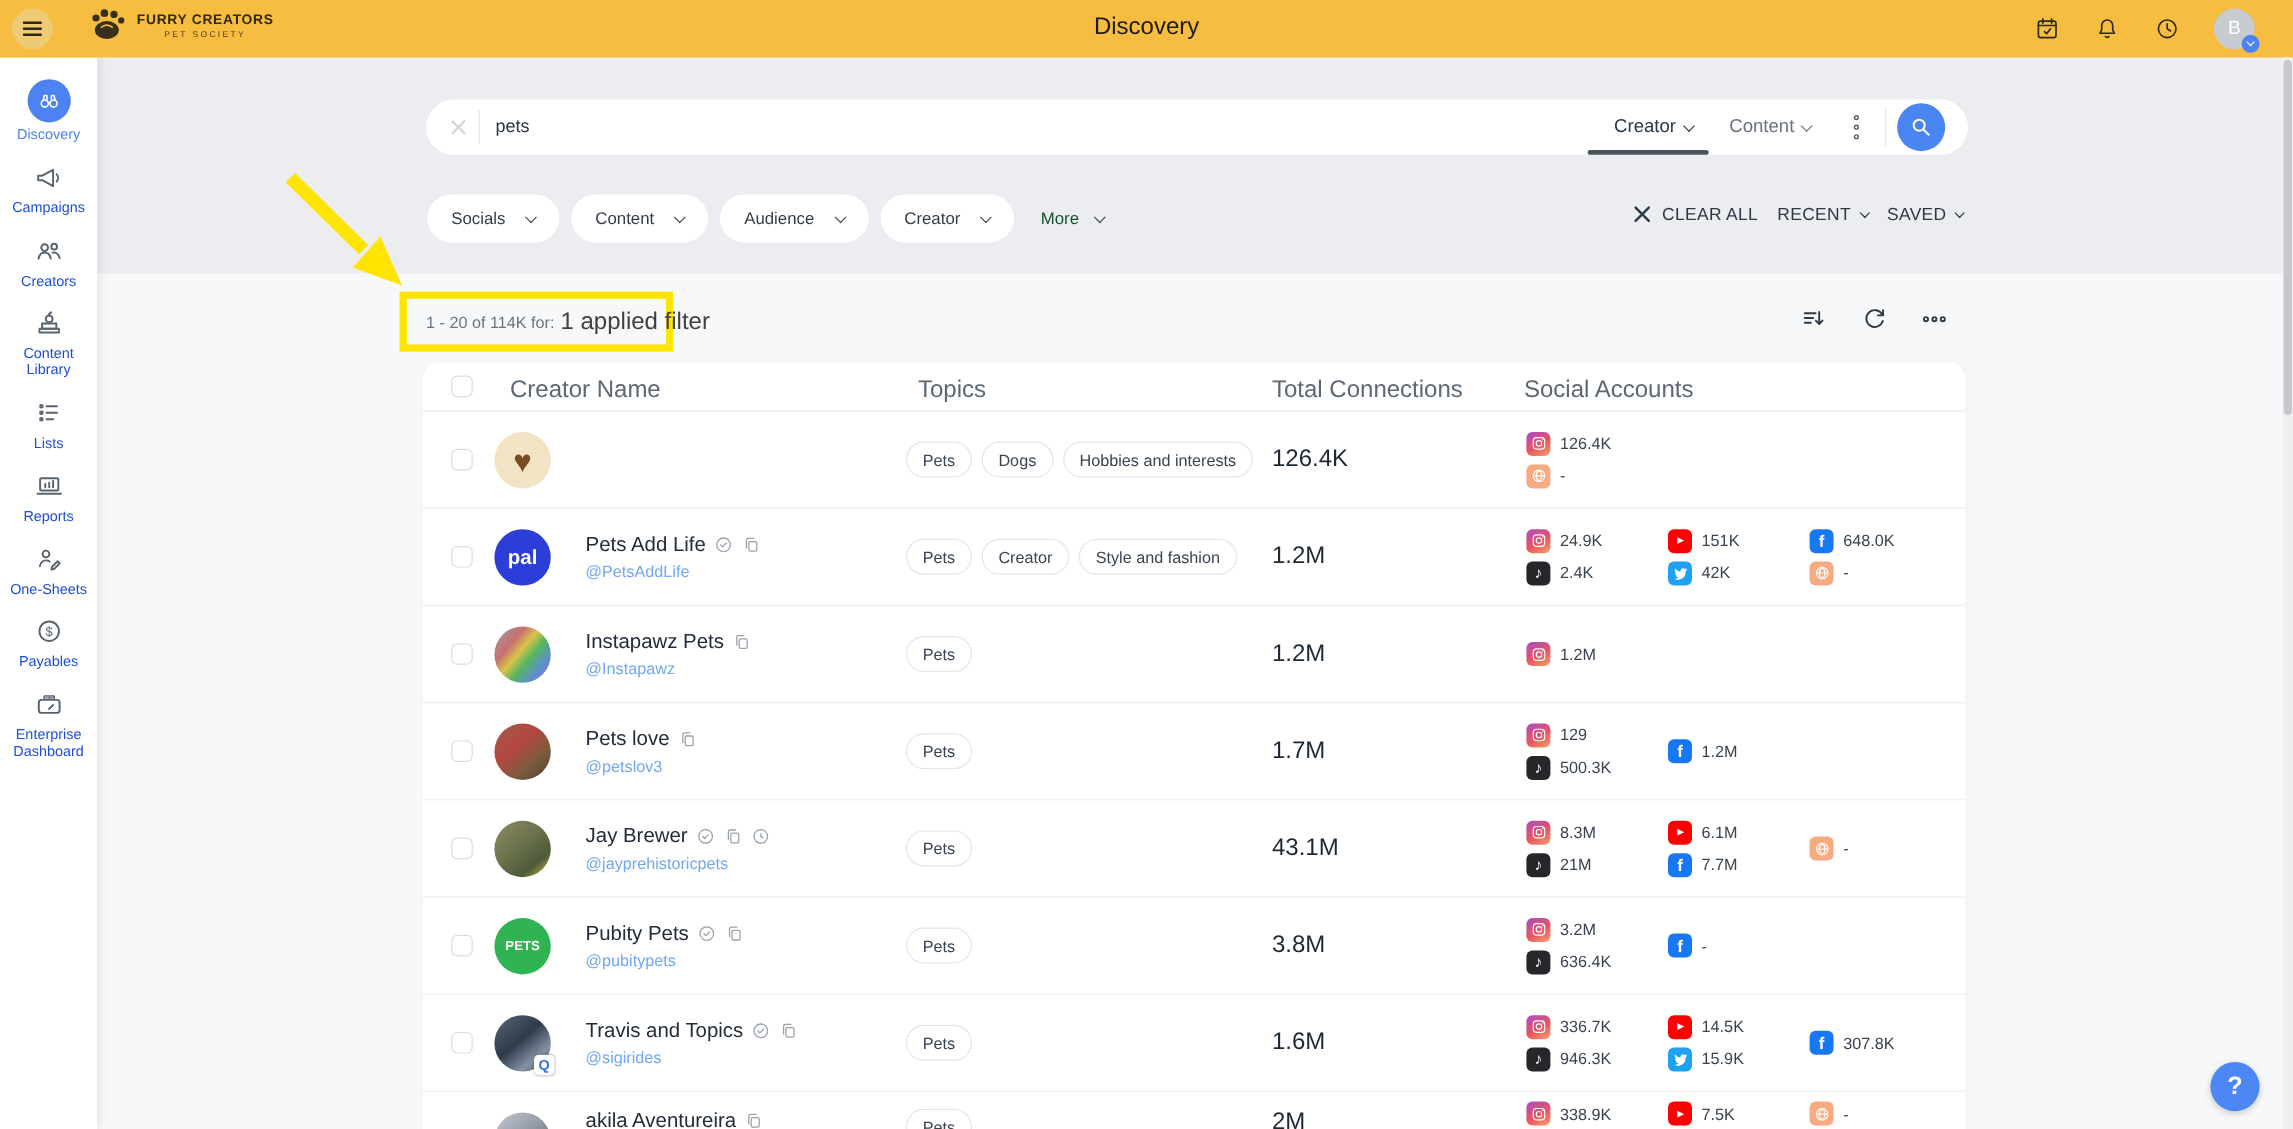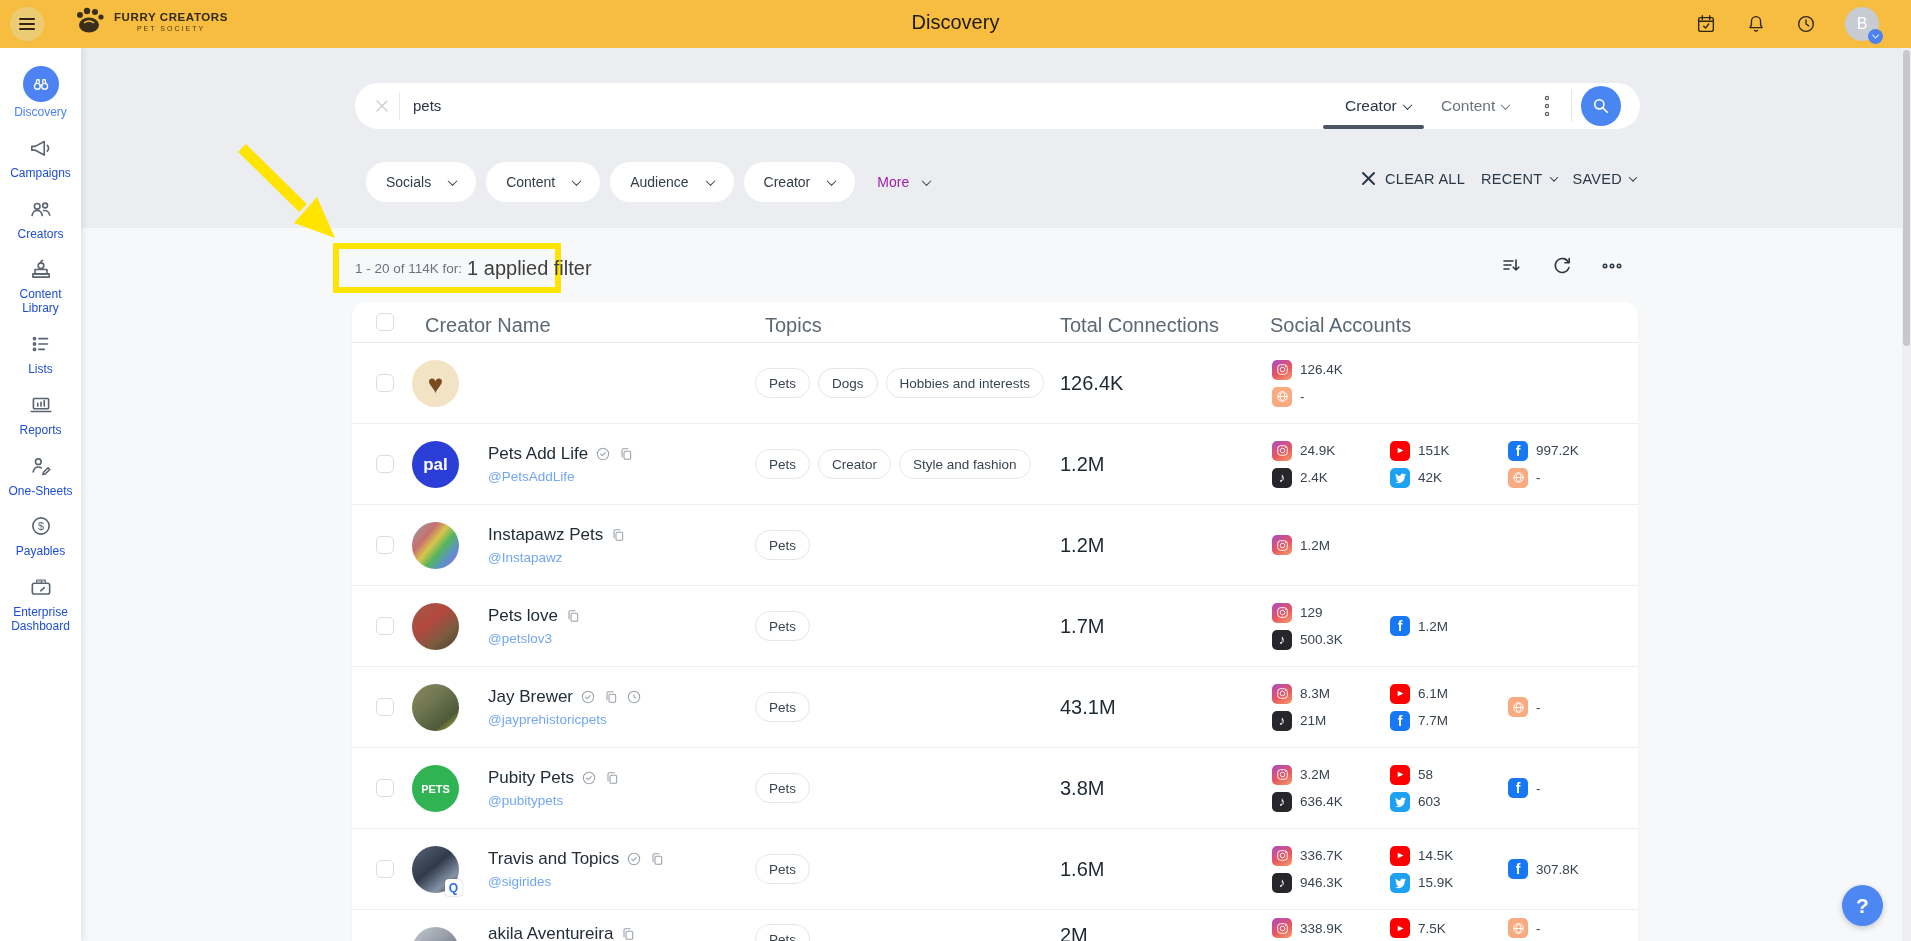--- a/index.html
+++ b/index.html
@@ -46,24 +46,24 @@
   .mode-creator { left:990px; color:#2B3947; font-weight:500; }
   .mode-content { left:1086px; color:#6A737E; }
   .mode-underline { position:absolute; left:968px; top:42px; width:101px; height:4px; background:#4A5560; border-radius:2px; }
   .kebab-v { position:absolute; left:1183px; top:10px; width:18px; height:26px; color:#55606B; cursor:pointer; }
   .kebab-v svg { width:18px; height:26px; stroke:currentColor; fill:none; stroke-width:1.2; }
   .sb-div2 { position:absolute; left:1216px; top:7px; width:1px; height:32px; background:#E4E7EA; }
   .search-btn { position:absolute; left:1226px; top:3px; width:40px; height:40px; border-radius:50%; background:#4A86F2; border:none; display:flex; align-items:center; justify-content:center; cursor:pointer; }
   .search-btn svg { width:20px; height:20px; stroke:#fff; fill:none; stroke-width:2; stroke-linecap:round; }
 
   
-  .pillrow { position:absolute; left:366px; top:162px; display:flex; align-items:center; gap:10px; z-index:5; }
+  .pillrow { position:absolute; left:356px; top:162px; display:flex; align-items:center; gap:10px; z-index:5; }
   .fpill { height:40px; background:#fff; border-radius:20px; padding:0 20px; display:flex; align-items:center; gap:18px; font-size:14px; color:#333D48; cursor:pointer; }
   .fpill .chev, .more .chev { width:7px; height:7px; border-right:1.7px solid #3A4450; border-bottom:1.7px solid #3A4450; transform:rotate(45deg) translate(-1px,-1px); }
-  .more { display:flex; align-items:center; gap:14px; font-size:14px; color:#a21caf; margin-left:12px; cursor:pointer; }
+  .more { display:flex; align-items:center; gap:14px; font-size:14px; color:#14532d; margin-left:12px; cursor:pointer; }
   .right-actions { position:absolute; left:1360px; top:170px; display:flex; align-items:center; gap:16px; font-size:14.5px; letter-spacing:.3px; color:#2B3947; z-index:5; font-weight:500; }
   .right-actions .xi { width:17px; height:17px; }
   .right-actions .xi svg { width:17px; height:17px; stroke:#2B3947; stroke-width:2; stroke-linecap:round; }
   .ra-item { display:flex; align-items:center; gap:8px; cursor:pointer; }
   .ra-item .chev { width:6px; height:6px; border-right:1.7px solid #2B3947; border-bottom:1.7px solid #2B3947; transform:rotate(45deg) translate(-1px,-1px); }
 
   
   .summary-box { position:absolute; left:333px; top:243px; width:228px; height:50px; border:6px solid #FFE400; display:flex; align-items:center; padding-left:16px; gap:5px; z-index:6; }
   .sum-range { font-size:13.5px; color:#6A7480; white-space:nowrap; }
   .sum-applied { font-size:20px; color:#404040; white-space:nowrap; }
@@ -453,21 +453,21 @@
                 </svg>
               </span>
               <span class="soc-val">42K</span>
             </div>
           </div>
           <div class="soccol">
             <div class="soc-item">
               <span class="net-ic" style="background: rgb(24, 119, 242);">
                 <span class="fb-f">f</span>
               </span>
-              <span class="soc-val">997.2K</span>
+              <span class="soc-val">648.0K</span>
             </div>
             <div class="soc-item">
               <span class="net-ic" style="background: rgb(248, 170, 128);">
                 <svg viewBox="0 0 12 12" fill="none" stroke="#fff" stroke-width=".9">
                   <circle cx="6" cy="6" r="4.4"></circle>
                   <path d="M1.6 6h8.8M6 1.6C3 4.4 3 7.6 6 10.4 9 7.6 9 4.4 6 1.6z"></path>
                 </svg>
               </span>
               <span class="soc-val">-</span>
             </div>
@@ -665,38 +665,20 @@
             </div>
             <div class="soc-item">
               <span class="net-ic" style="background: rgb(39, 38, 43);">
                 <span class="tt-n">♪</span>
               </span>
               <span class="soc-val">636.4K</span>
             </div>
           </div>
           <div class="soccol">
             <div class="soc-item">
-              <span class="net-ic" style="background: rgb(255, 0, 0);">
-                <svg viewBox="0 0 12 12">
-                  <path d="M3.4 3.4l5.4 2.6-5.4 2.6z" fill="#fff"></path>
-                </svg>
-              </span>
-              <span class="soc-val">58</span>
-            </div>
-            <div class="soc-item">
-              <span class="net-ic" style="background: rgb(29, 161, 242);">
-                <svg viewBox="0 0 12 12">
-                  <path fill="#fff" d="M11 3.1c-.4.2-.8.3-1.2.4.4-.3.8-.7 1-1.2-.5.3-1 .5-1.5.6a2 2 0 0 0-3.4 1.4v.5A5.7 5.7 0 0 1 1.7 2.6s-1 2.1 1.1 3.4c-.4 0-.8-.1-1.2-.3 0 1 .8 1.9 1.8 2.1-.4.1-.7.1-1.1.1.4.9 1.2 1.5 2.1 1.5A4.2 4.2 0 0 1 1 10.3 5.7 5.7 0 0 0 9.8 5.2v-.3c.5-.4.9-.9 1.2-1.8z"></path>
-                </svg>
-              </span>
-              <span class="soc-val">603</span>
-            </div>
-          </div>
-          <div class="soccol">
-            <div class="soc-item">
               <span class="net-ic" style="background: rgb(24, 119, 242);">
                 <span class="fb-f">f</span>
               </span>
               <span class="soc-val">-</span>
             </div>
           </div>
         </div>
       </div>
       <div class="trow">
         <span class="cbx"></span>

